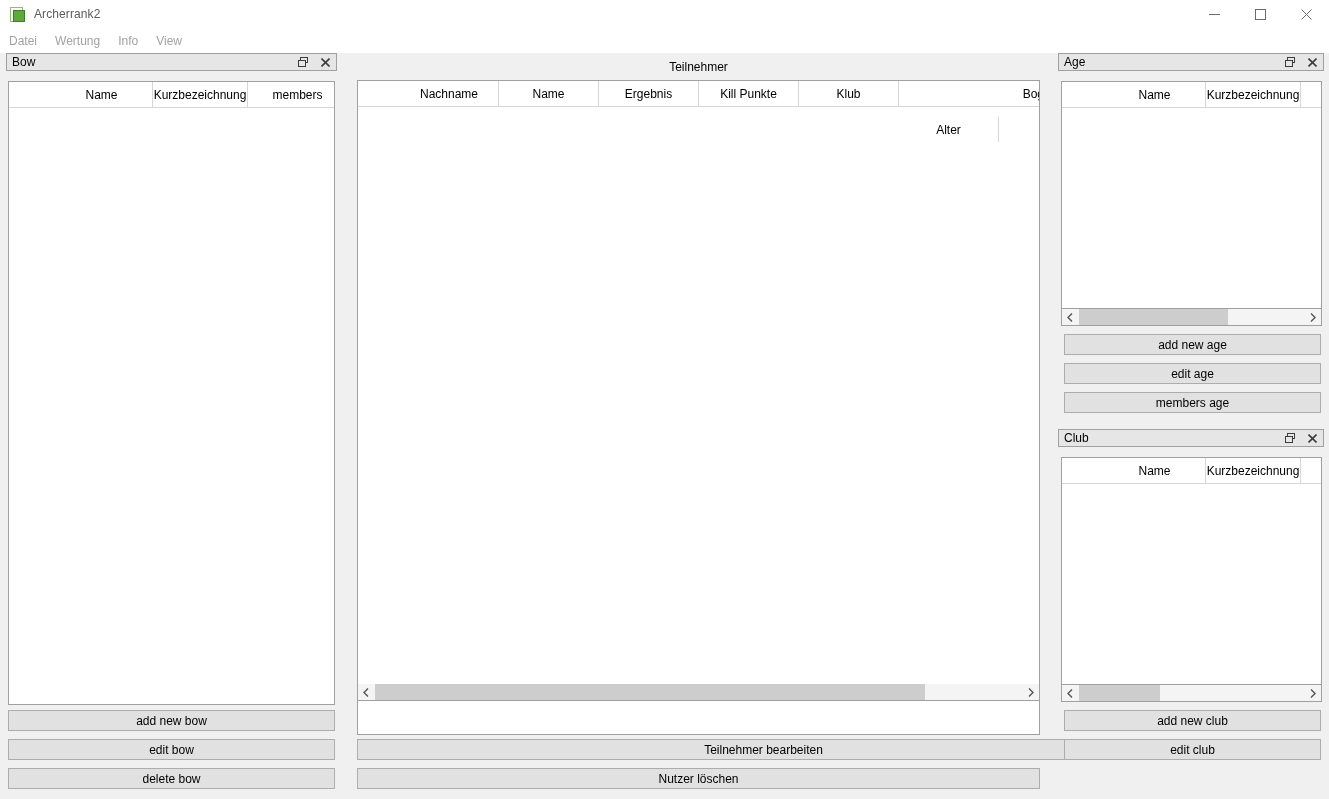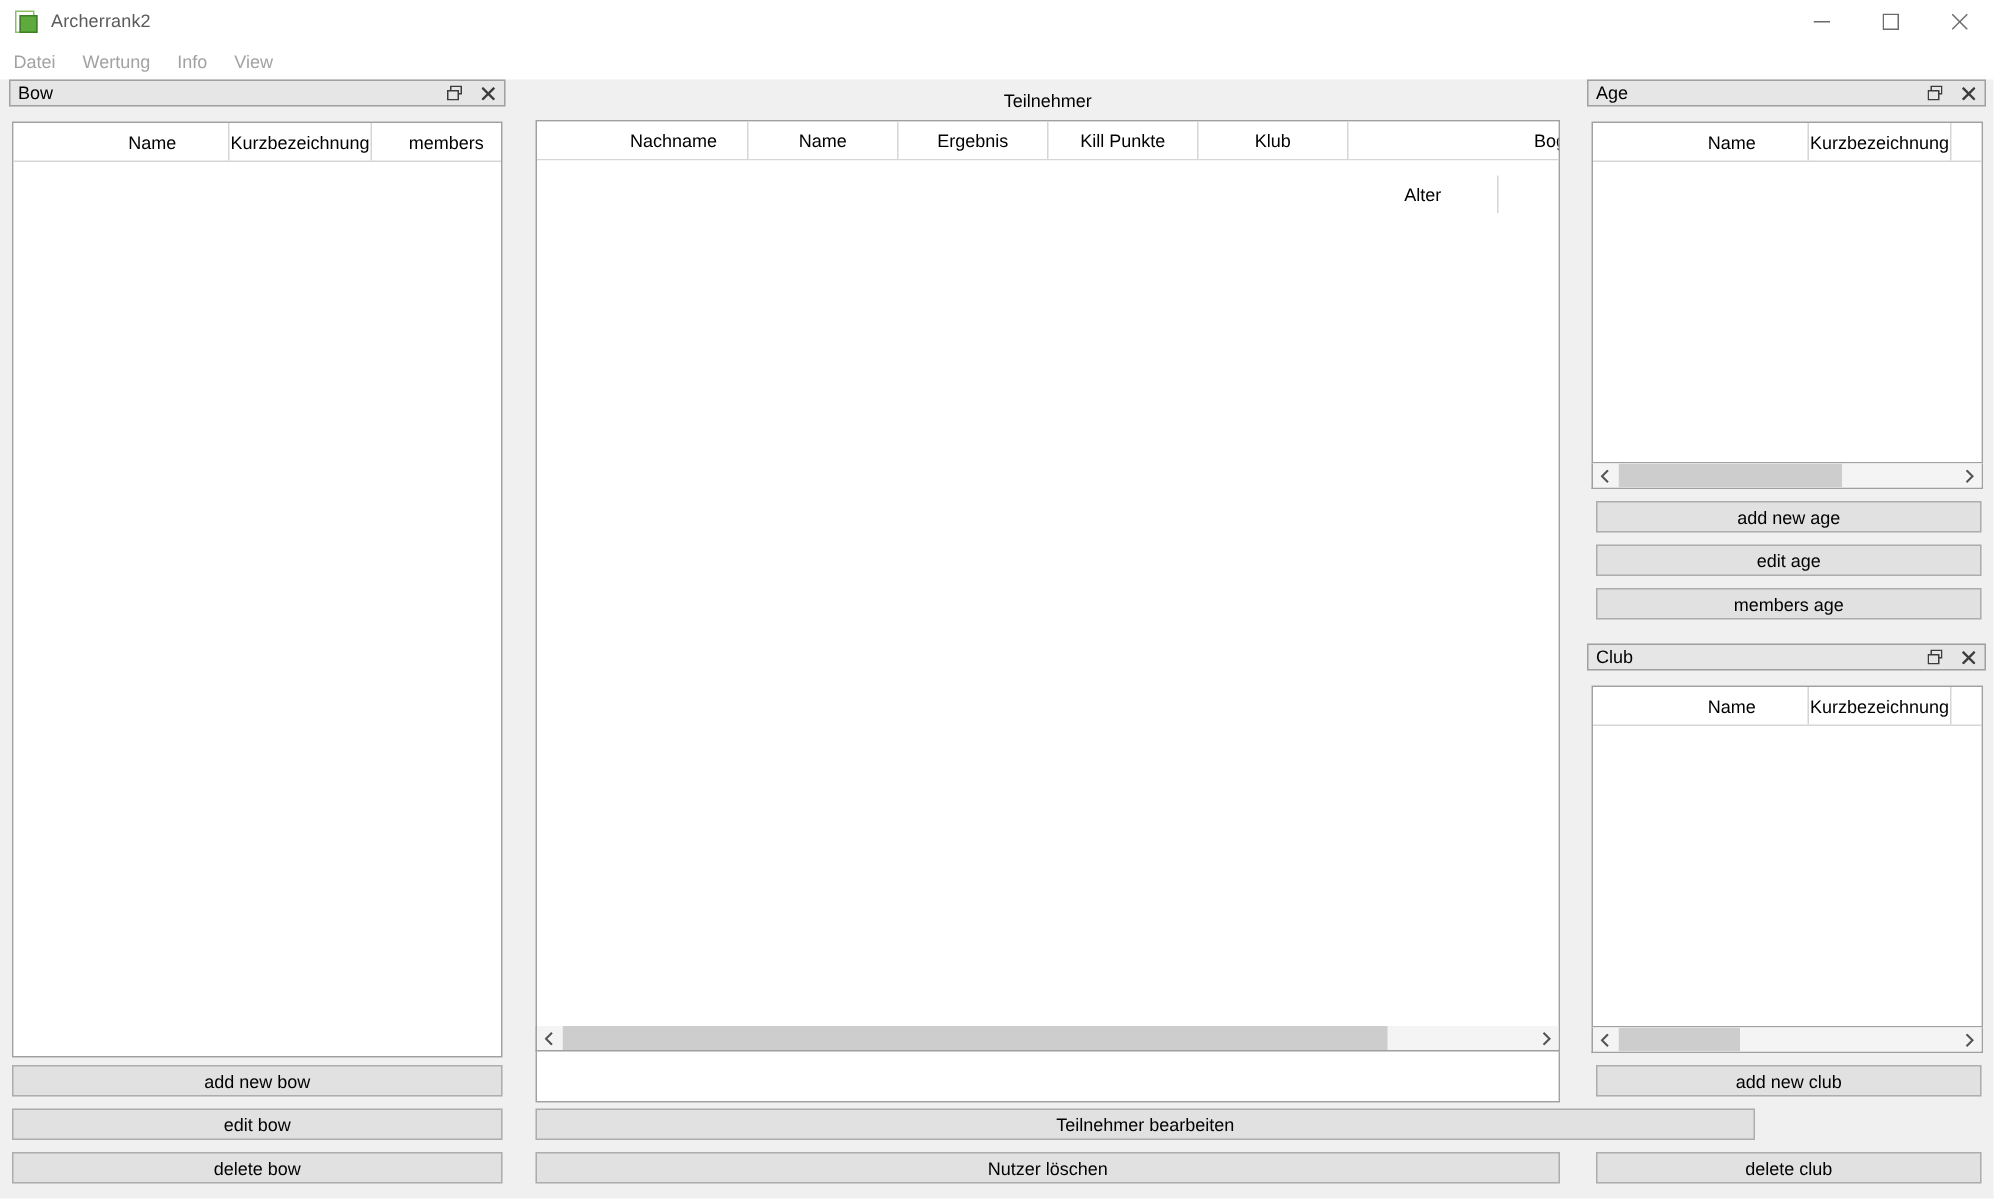--- a/index.html
+++ b/index.html
@@ -420,16 +420,16 @@
         <div class="sb-thumb" style="left:0%; width:36%;"></div>
       </div>
       <div class="sb-arrow">
         <svg width="7" height="9" viewBox="0 0 7 9">
             <polyline points="2,0.5 6,4.5 2,8.5" fill="none" stroke="#555" stroke-width="1.4"></polyline>
           </svg>
       </div>
     </div>
 
     <button class="btn" style="left:6px; top:281px; width:257px;">add new club</button>
-    <button class="btn" style="left:6px; top:339px; width:257px;">delete club</button>
+    <button class="btn" style="left:6px; top:310px; width:257px;">edit club</button>
   </div>
 
 </div>
 
 </body></html>

